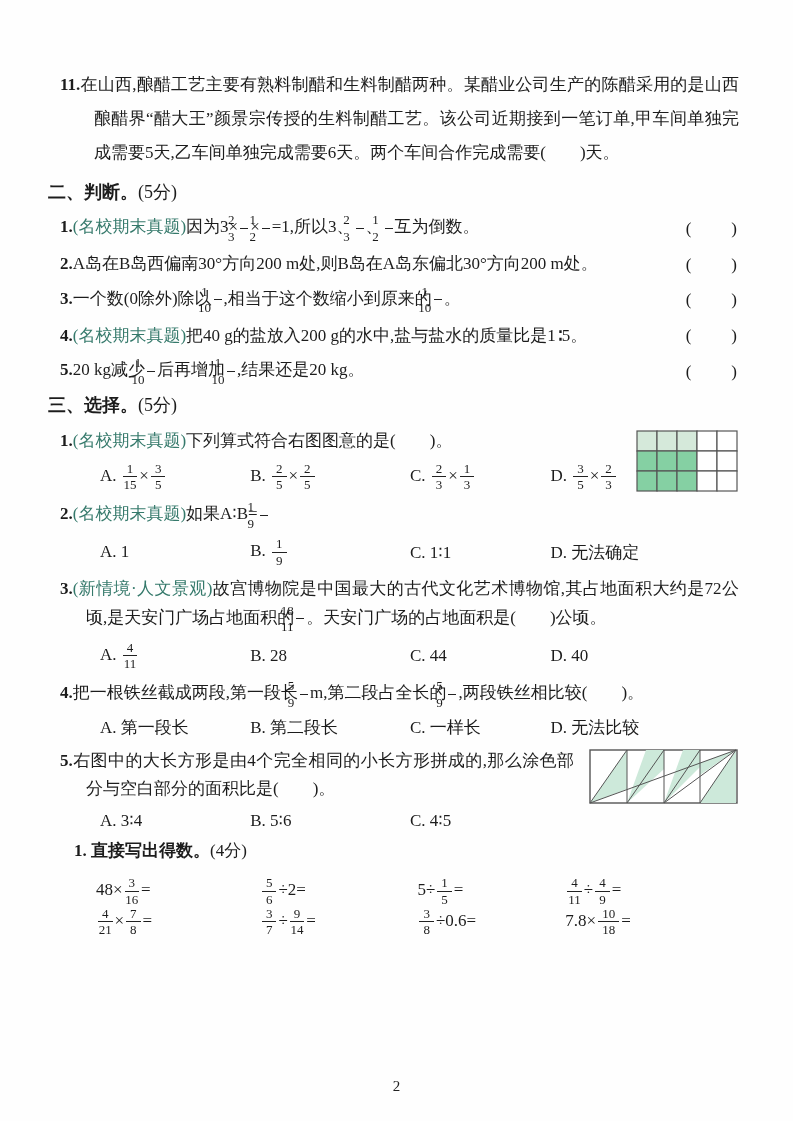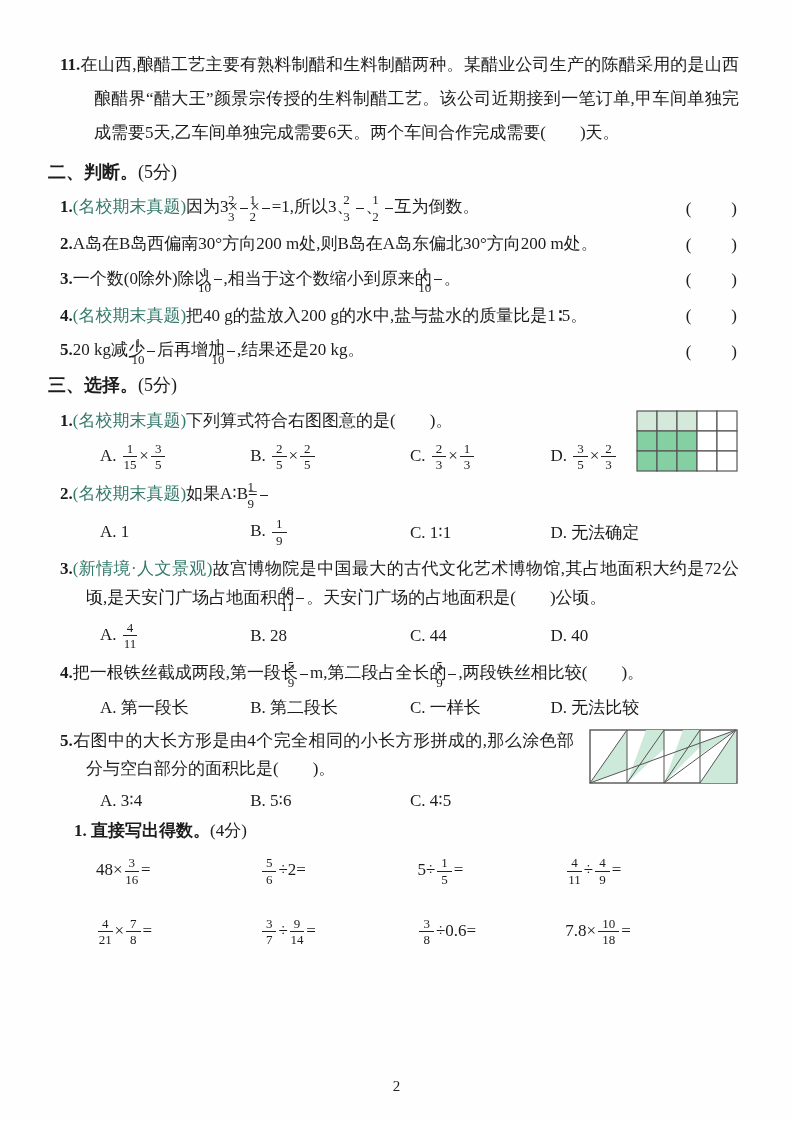--- a/index.html
+++ b/index.html
@@ -5,21 +5,21 @@
   html,body{margin:0;padding:0;background:#ffffff;}
   .page{
     position:relative;
     width:793px;height:1121px;
     margin:0 auto;
     background:#fefefe;
     color:#1c1c1c;
     font-family:"Liberation Serif","DejaVu Serif",serif;
     font-size:17px;
     box-sizing:border-box;
-    padding:48px 54px 0 60px;
+    padding:68px 54px 0 60px;
     overflow:hidden;
   }
   .num{font-weight:bold;}
   .bt{font-weight:bold;}
   .tag{color:var(--tag-green,#35796b);}
   
   .fr{display:inline-block;text-align:center;vertical-align:middle;margin:0 2px;line-height:1.05;}
   .fr .n{display:block;font-size:13px;padding:0 4px 1px;border-bottom:1px solid #222;}
   .fr .d{display:block;font-size:13px;padding-top:1px;}
   
@@ -38,21 +38,21 @@
   .citem.has-fig2 .stem{padding-right:165px;}
   .opts{display:flex;align-items:center;padding-left:40px;margin:7px 0 3px;}
   .opt{white-space:nowrap;}
   .opt.o1{width:23.5%;}
   .opt.o2{width:25%;}
   .opt.o3{width:22%;}
   .opt.o4{flex:1;}
   .figwrap{position:absolute;top:2px;right:0;}
   
   .calc-sub{margin:8px 0 10px 14px;}
-  .calcgrid{display:grid;grid-template-columns:25.5% 24.5% 23% 27%;row-gap:30px;padding-left:36px;margin-top:14px;}
+  .calcgrid{display:grid;grid-template-columns:25.5% 24.5% 23% 27%;padding-left:36px;margin-top:14px;}
   .calccell{white-space:nowrap;}
   
   .pagenum{position:absolute;left:0;right:0;bottom:26px;text-align:center;font-size:15px;color:#222;}
 </style>
 </head>
 <body>
 
 <div class="page">
 
   <div class="q11">

